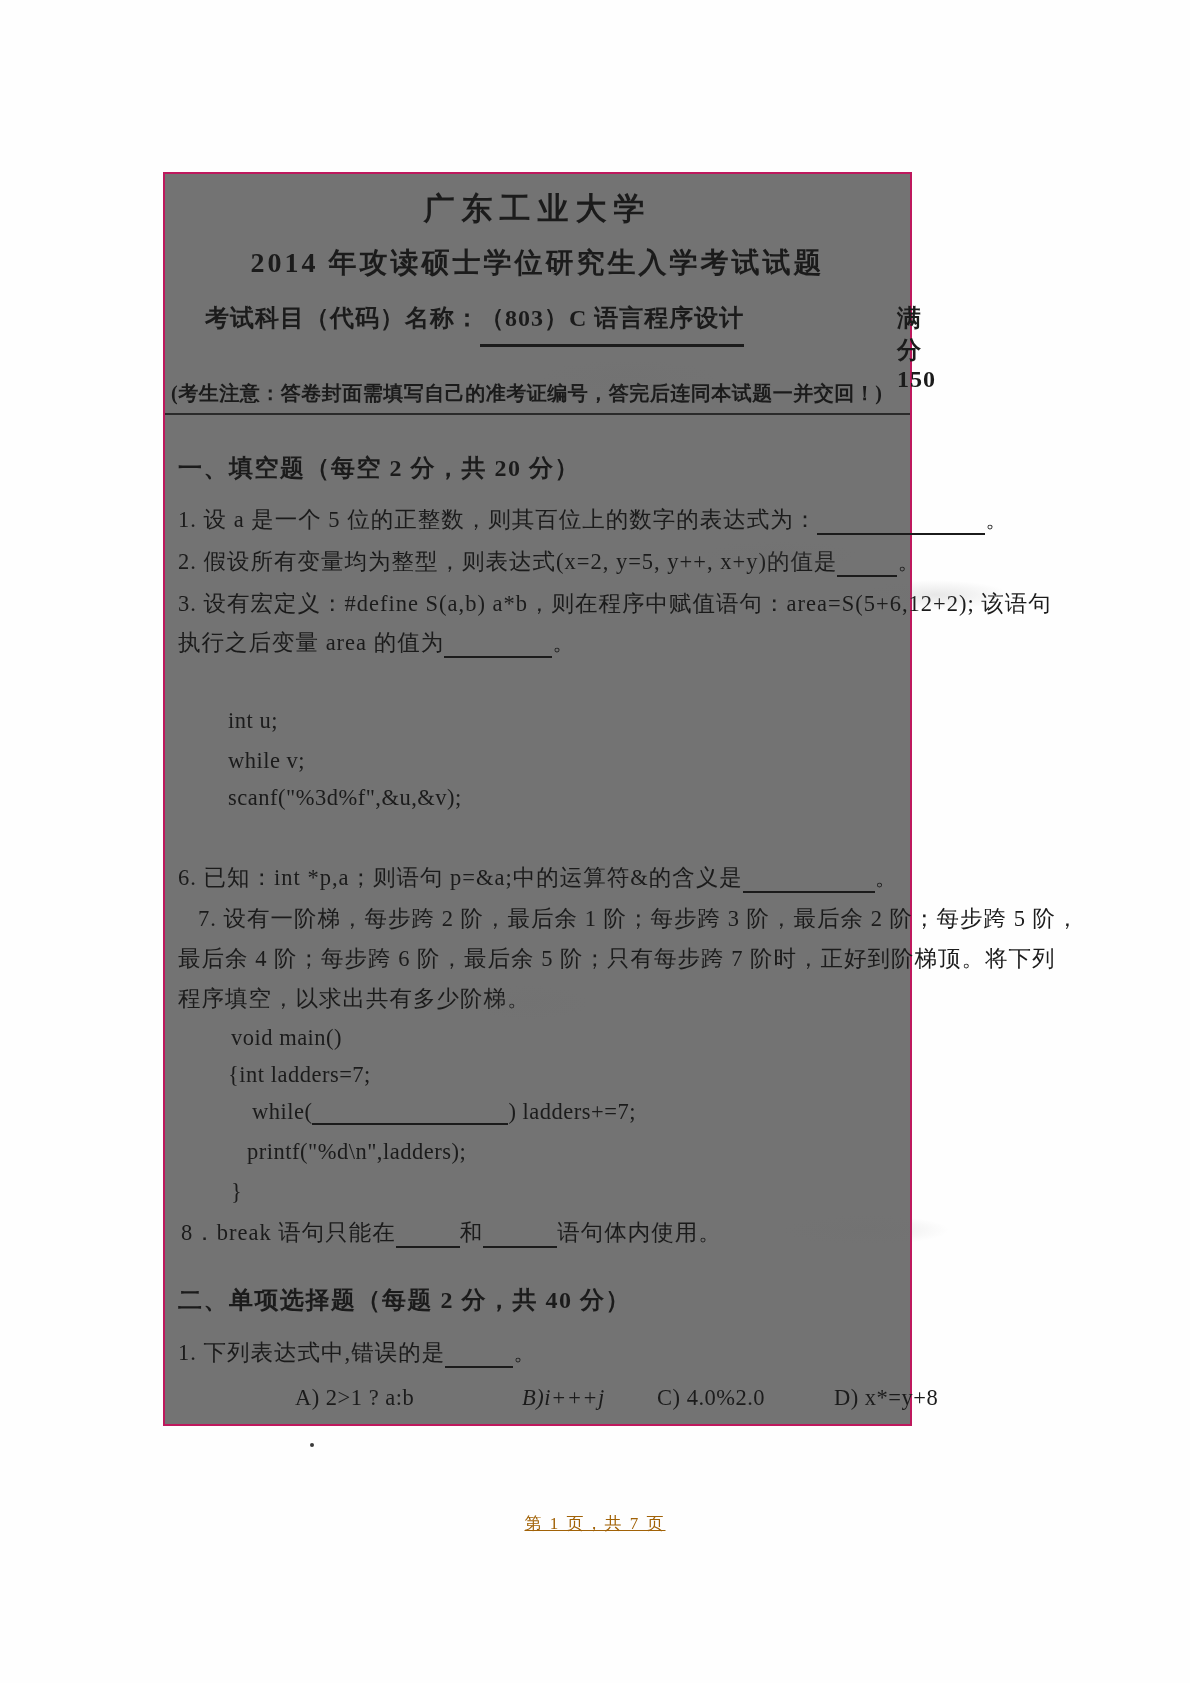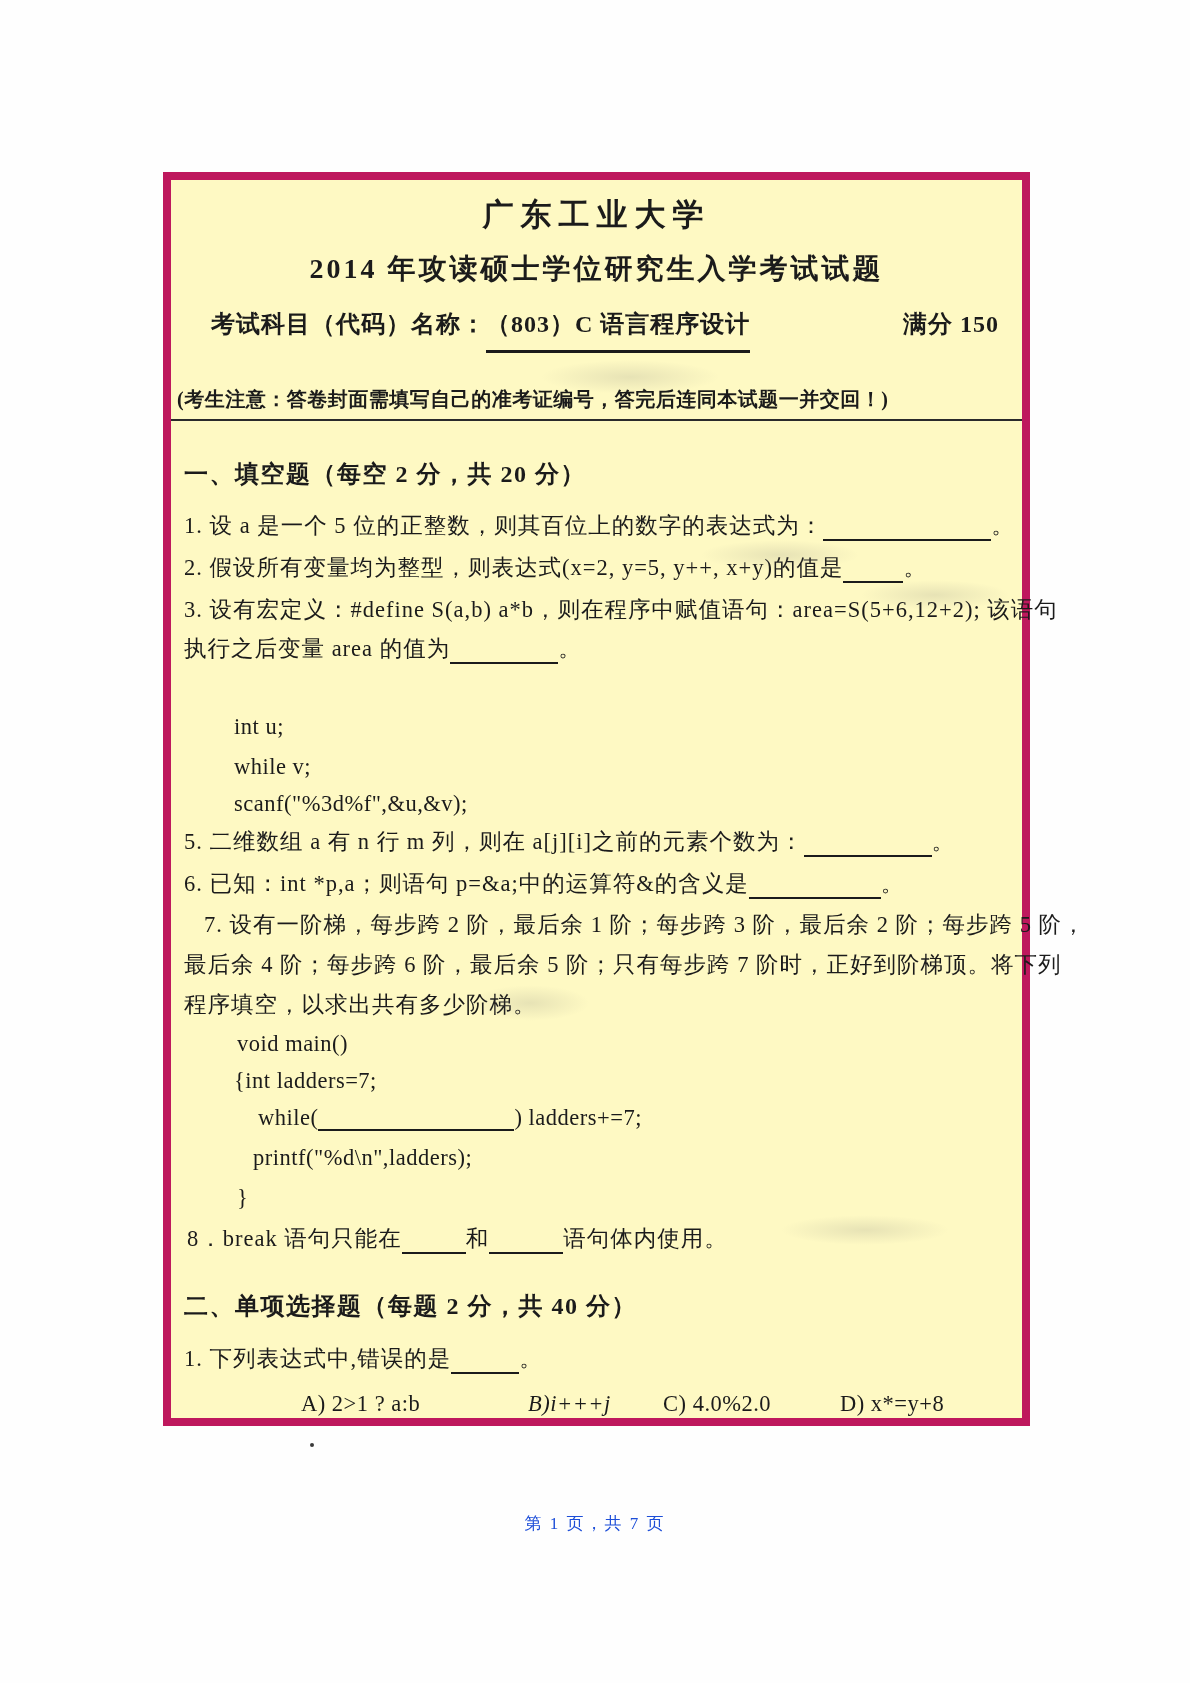--- a/index.html
+++ b/index.html
@@ -6,44 +6,44 @@
   body{
     width:1190px;height:1683px;
     background:#fefefe;
     position:relative;
     font-family:"Liberation Serif","DejaVu Serif",serif;
     color:#1b1b1b;
     overflow:hidden;
   }
   .sheet-box{
     position:absolute;left:163px;top:172px;
-    width:867px;height:1254px;
-    border:8px solid #be185d;
-    background:#fef9c3;
+    width:749px;height:1254px;
+    border:2px solid #be185d;
+    background:#737373;
     box-sizing:border-box;
   }
   .abs{position:absolute;}
   .center{left:0;right:0;text-align:center;}
   .u-title{top:14px;font-size:31px;font-weight:bold;letter-spacing:7px;}
   .e-title{top:70px;font-size:28px;font-weight:bold;letter-spacing:3px;}
   .subject-row{top:128px;left:40px;font-size:24px;font-weight:bold;white-space:nowrap;letter-spacing:1px;}
   .subject-name{border-bottom:3px solid #1b1b1b;padding-bottom:13px;}
   .full-score{top:128px;left:732px;font-size:24px;font-weight:bold;letter-spacing:1px;}
   .notice{top:206px;left:6px;font-size:20px;font-weight:bold;letter-spacing:0.5px;white-space:nowrap;}
   .hdr-divider{top:239px;left:0;right:0;height:2px;background:#2a2a2a;}
   .line{left:13px;font-size:22.5px;letter-spacing:1px;white-space:nowrap;}
   .sec-head{font-weight:bold;font-size:24px;letter-spacing:1.5px;}
   .code{font-size:22.5px;letter-spacing:0.5px;}
   .blank{
     display:inline-block;height:1.02em;
     border-bottom:2px solid #1b1b1b;
     vertical-align:bottom;
   }
   .opt{position:absolute;top:0;font-size:22.5px;letter-spacing:0.5px;white-space:nowrap;}
-  .footer{position:absolute;top:1512px;left:0;right:0;text-align:center;font-size:17px;letter-spacing:2px;color:#1d4ed8;}
+  .footer{position:absolute;top:1512px;left:0;right:0;text-align:center;font-size:17px;letter-spacing:2px;color:#a16207;text-decoration:underline;}
   .speck{position:absolute;left:310px;top:1443px;width:4px;height:4px;border-radius:50%;background:#3a3a3a;}
   .smudge{
     position:absolute;border-radius:50%;
     background:radial-gradient(ellipse at center, rgba(110,110,110,0.16), rgba(110,110,110,0) 70%);
   }
 </style>
 </head>
 <body>
 
 <div class="sheet-box">
@@ -70,23 +70,20 @@
   <div class="abs line" style="top:414px;">3. 设有宏定义：#define S(a,b)   a*b，则在程序中赋值语句：area=S(5+6,12+2); 该语句</div>
   <div class="abs line" style="top:453px;">
     <span>执行之后变量 area 的值为</span><span class="blank" style="width:108px;"></span><span>。</span>
   </div>
 
 
   <div class="abs line code" style="top:534px;left:63px;">int   u;</div>
   <div class="abs line code" style="top:574px;left:63px;">while   v;</div>
   <div class="abs line code" style="top:611px;left:63px;">scanf("%3d%f",&amp;u,&amp;v);</div>
 
-  <div class="abs line" style="top:646px;">
-    <span>5. 二维数组 a 有 n 行 m 列，则在 a[j][i]之前的元素个数为：</span><span class="blank" style="width:128px;"></span><span>。</span>
-  </div>
 
   <div class="abs line" style="top:688px;">
     <span>6. 已知：int *p,a；则语句  p=&amp;a;中的运算符&amp;的含义是</span><span class="blank" style="width:132px;"></span><span>。</span>
   </div>
 
   <div class="abs line" style="top:729px;margin-left:20px;">7. 设有一阶梯，每步跨 2 阶，最后余 1 阶；每步跨 3 阶，最后余 2 阶；每步跨 5 阶，</div>
   <div class="abs line" style="top:769px;">最后余 4 阶；每步跨 6 阶，最后余 5 阶；只有每步跨 7 阶时，正好到阶梯顶。将下列</div>
   <div class="abs line" style="top:809px;">程序填空，以求出共有多少阶梯。</div>
 
   <div class="abs line code" style="top:851px;left:66px;">void main()</div>

